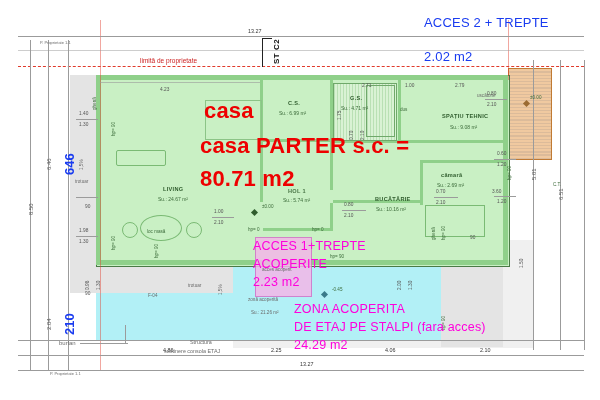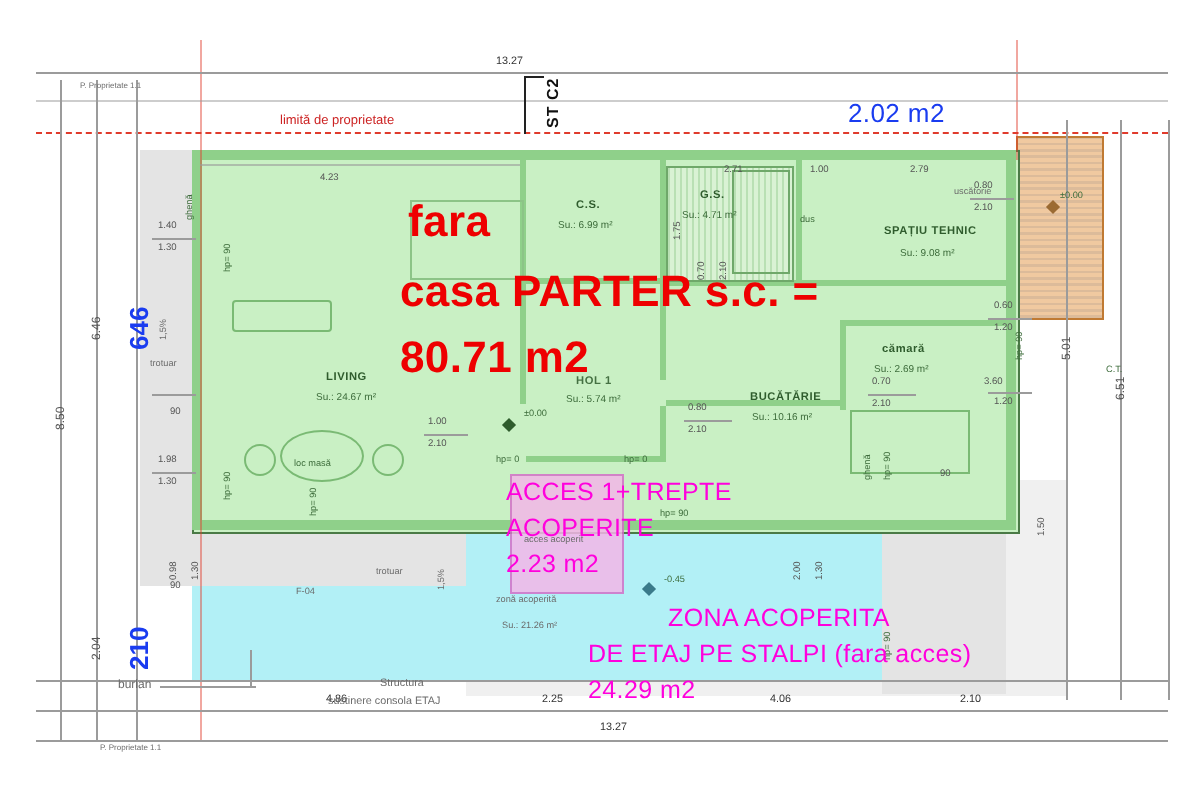--- a/index.html
+++ b/index.html
@@ -238,27 +238,28 @@
 
   <div class="abs" style="left:272px;top:64px;transform-origin:0 0;transform:rotate(-90deg);color:#111;font-size:8px;font-weight:bold;letter-spacing:.5px;">ST C2</div>
 
   <div class="cad c2" style="left:59px;top:340px;font-size:6px;">burlan</div>
   <div class="abs hair" style="left:80px;top:343px;width:48px;height:1px;"></div>
   <div class="abs" style="left:125px;top:325px;width:1px;height:19px;background:#9b9b9b;"></div>
 
   <div class="cad c2" style="left:190px;top:340px;font-size:5.4px;">Structura</div>
   <div class="cad c2" style="left:164px;top:349px;font-size:5.4px;">sustinere consola ETAJ</div>
 
+  <div class="txt anno-blue" style="left:424px;top:16px;font-size:13px;">ACCES 2 + TREPTE</div>
   <div class="txt anno-blue" style="left:424px;top:50px;font-size:13px;">2.02 m2</div>
 
-  <div class="txt anno-red" style="left:204px;top:100px;font-size:22px;">fara</div>
+  <div class="txt anno-red" style="left:204px;top:100px;font-size:22px;">casa</div>
   <div class="txt anno-red" style="left:200px;top:135px;font-size:22px;">casa PARTER s.c. =</div>
   <div class="txt anno-red" style="left:200px;top:168px;font-size:22px;">80.71 m2</div>
 
   <div class="txt anno-magenta" style="left:253px;top:240px;">ACCES 1+TREPTE</div>
   <div class="txt anno-magenta" style="left:253px;top:258px;">ACOPERITE</div>
   <div class="txt anno-magenta" style="left:253px;top:276px;">2.23 m2</div>
 
-  <div class="txt anno-magenta" style="left:294px;top:303px;margin-left:40px;">ZONA ACOPERITA</div>
+  <div class="txt anno-magenta" style="left:294px;top:303px;">ZONA ACOPERITA</div>
   <div class="txt anno-magenta" style="left:294px;top:321px;">DE ETAJ PE STALPI (fara acces)</div>
   <div class="txt anno-magenta" style="left:294px;top:339px;">24.29 m2</div>
 
 </div>
 
 </body></html>

